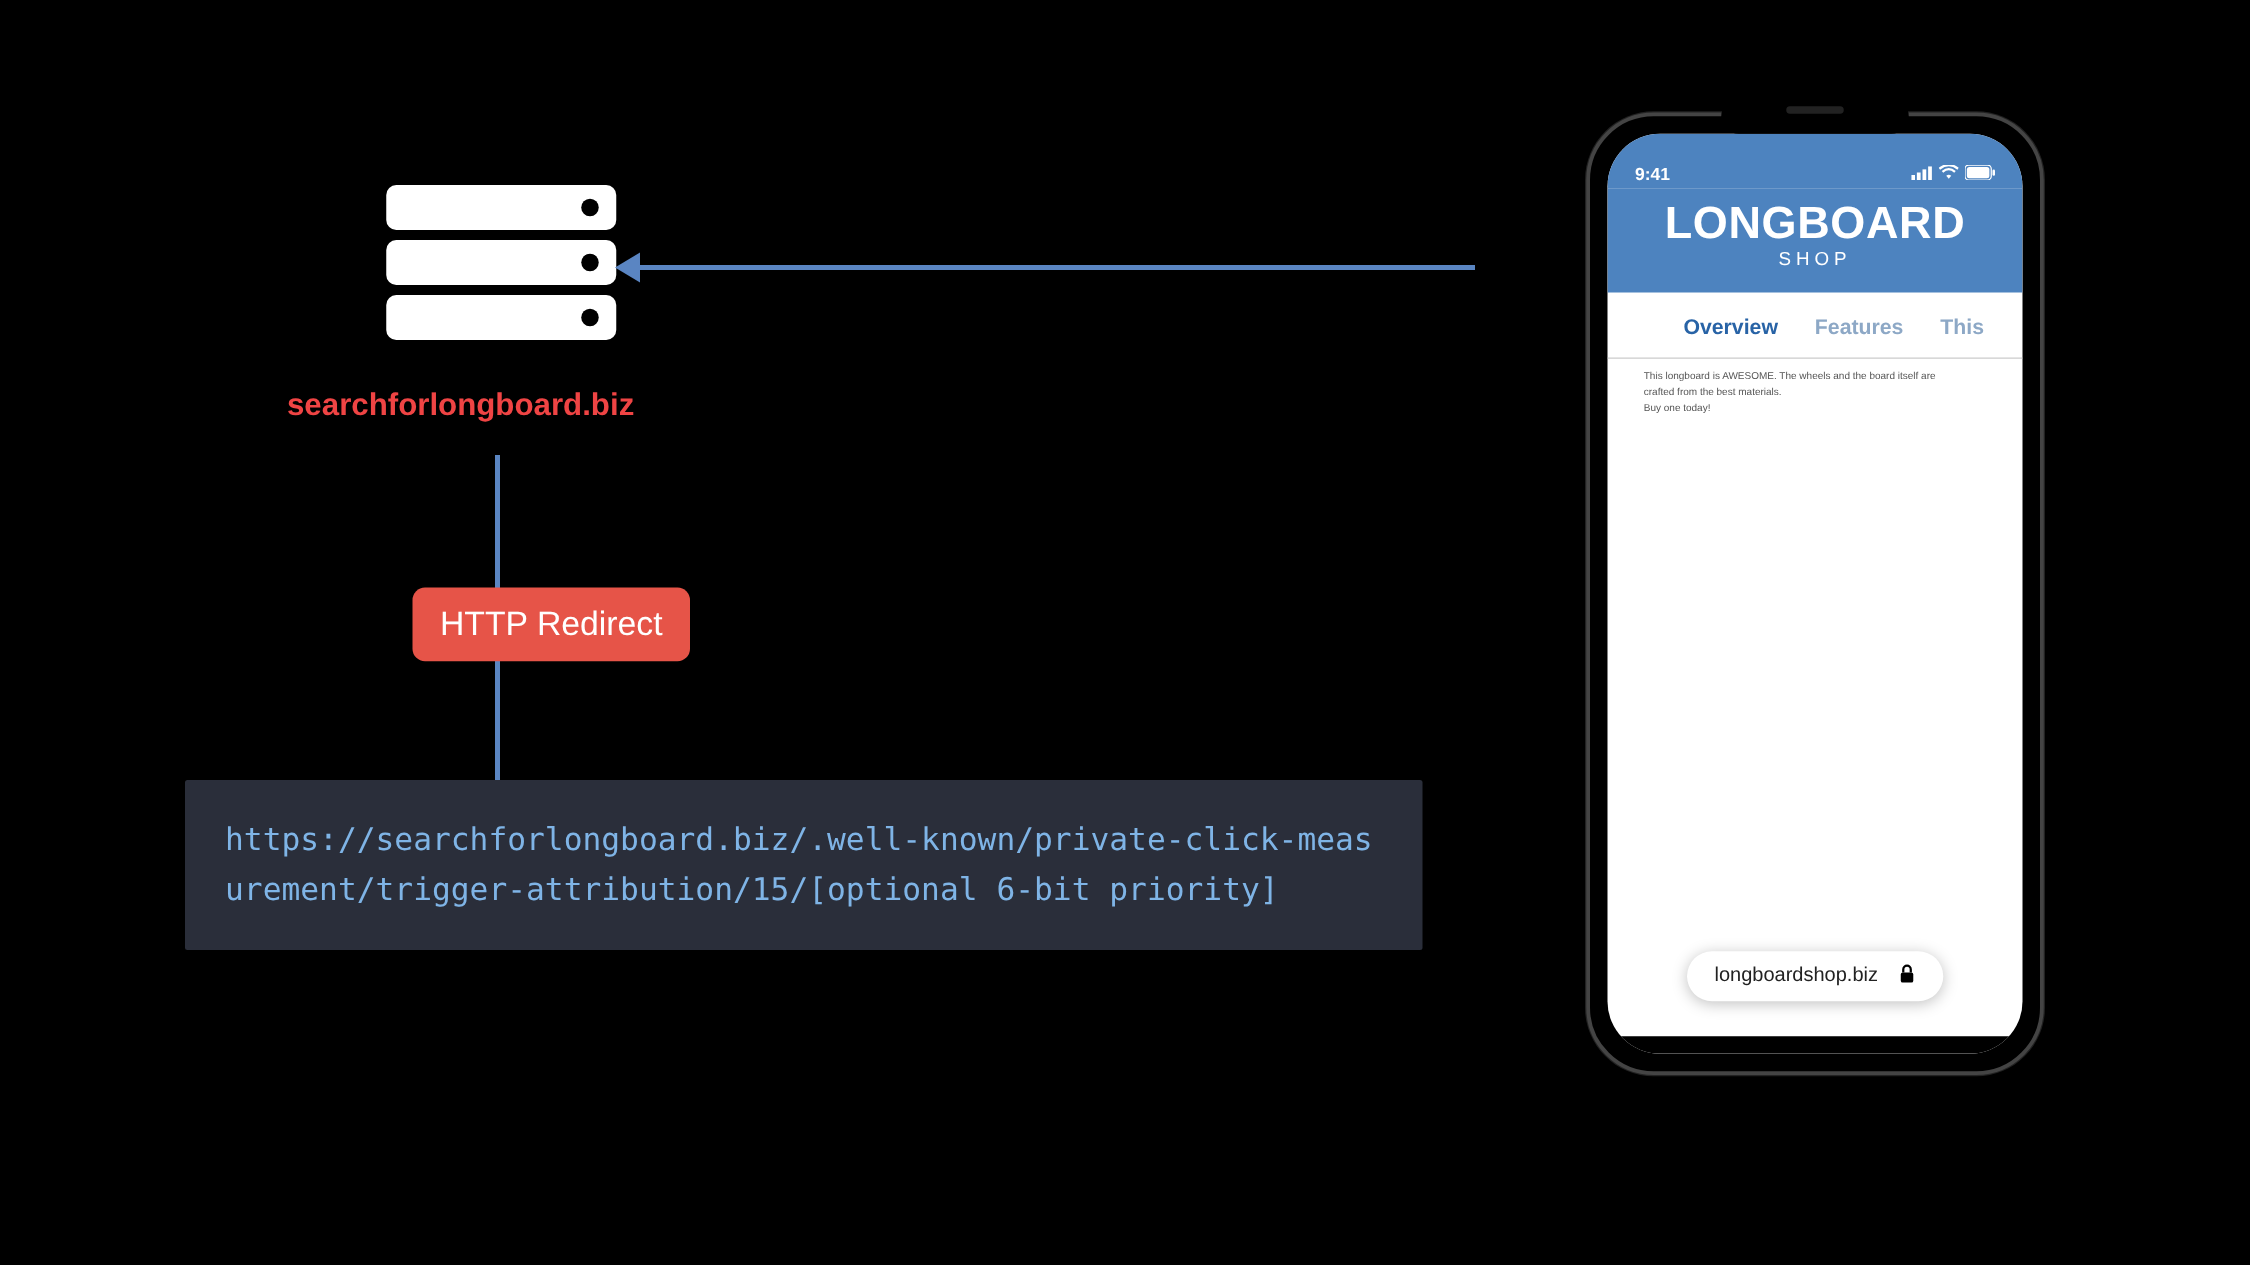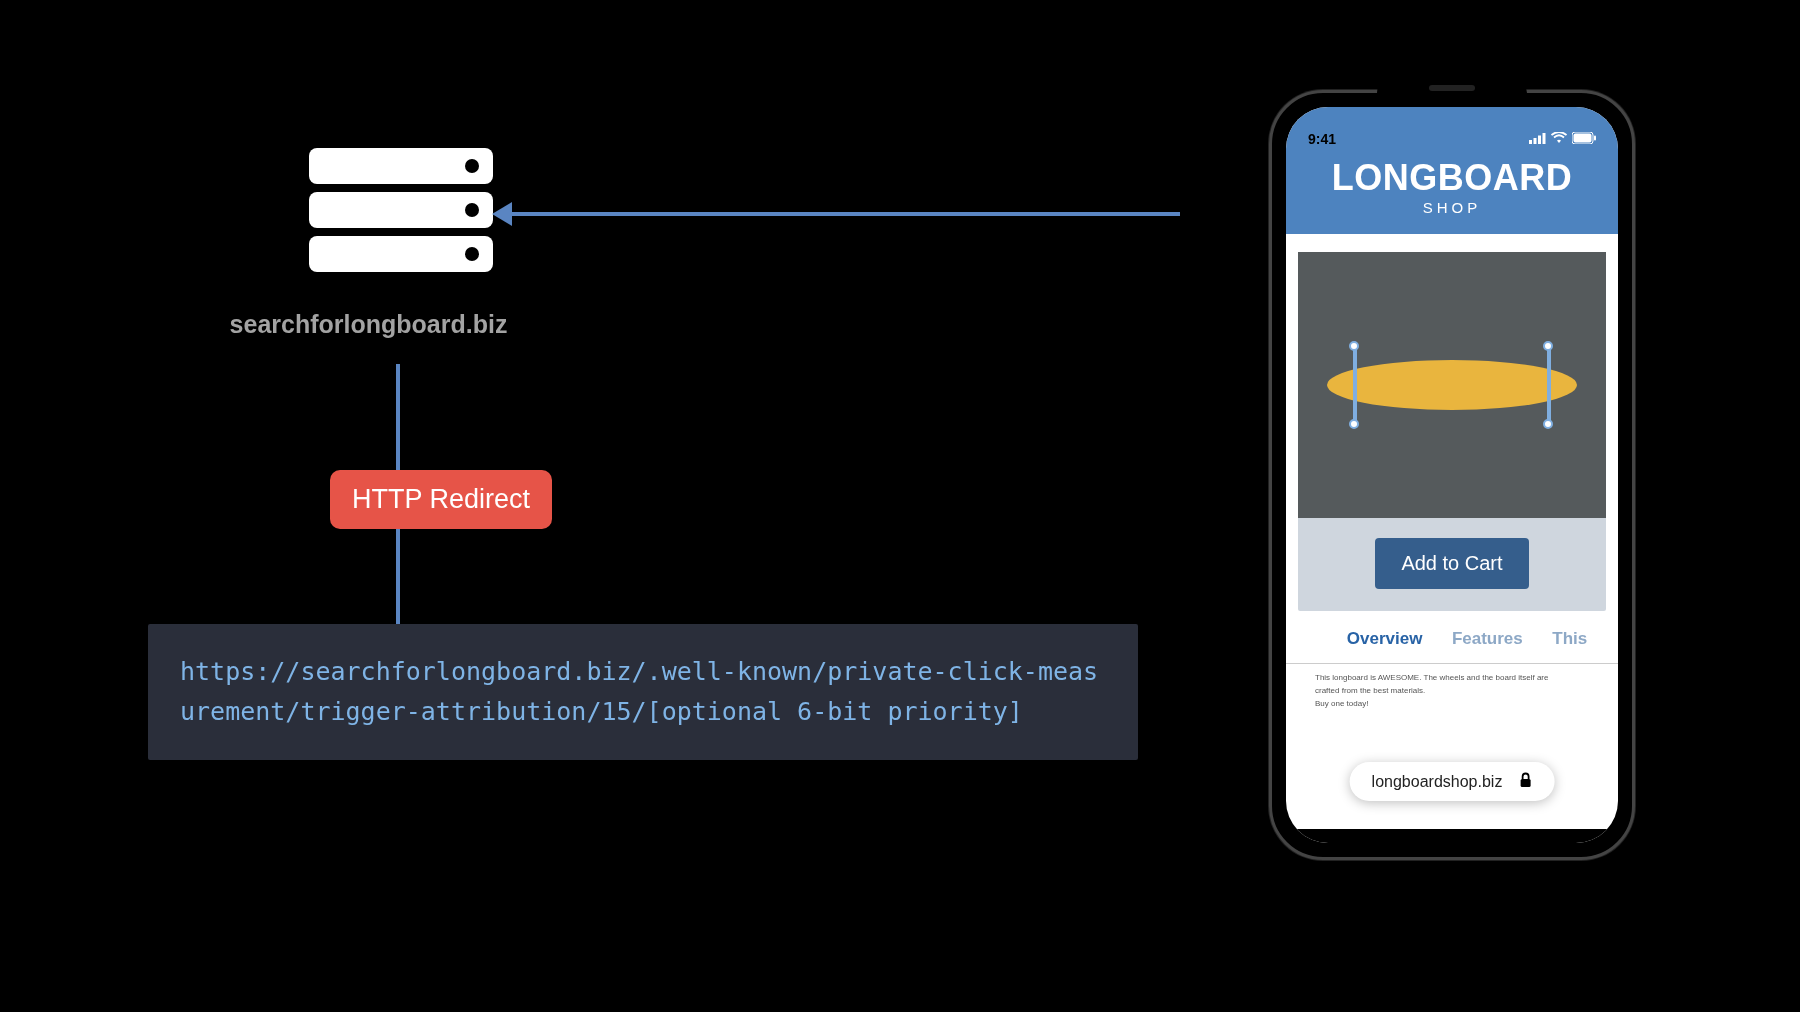--- a/index.html
+++ b/index.html
@@ -40,21 +40,21 @@
     right: 14px;
     top: 50%;
     transform: translateY(-50%);
     width: 14px;
     height: 14px;
     background: #000;
     border-radius: 50%;
   }
   .server-label {
     margin-top: 38px;
-    color: #a3a3a3;
+    color: #ef4444;
     font-size: 25px;
     font-weight: 600;
     white-space: nowrap;
     text-align: center;
     width: 320px;
     margin-left: -65px;
   }
 
   
   .arrow-h {
@@ -161,21 +161,21 @@
     position:absolute;
     top:6px; left:50%;
     transform:translateX(-50%);
     width:46px; height:6px;
     background:#222;
     border-radius:3px;
   }
 
   .status-bar {
     background: #4d83bf;
-    color: #000000;
+    color: #ffffff;
     height: 44px;
     display: flex;
     align-items: flex-end;
     justify-content: space-between;
     padding: 0 22px 4px;
     font-size: 14px;
     font-weight: 600;
   }
   .status-right { display:flex; gap:5px; align-items:center; }
   .signal, .wifi, .battery { display:inline-block; }
@@ -340,35 +340,20 @@
             </svg>
         </span>
       </span>
     </div>
 
     <div class="app-header">
       <div class="title">LONGBOARD</div>
       <div class="subtitle">SHOP</div>
     </div>
 
-    <div class="product-card">
-      <div class="product-image">
-        <div class="board">
-          <div class="truck left">
-            <span class="wheel top"></span>
-              <span class="wheel bot"></span>
-          </div>
-          <div class="truck right">
-            <span class="wheel top"></span>
-              <span class="wheel bot"></span>
-          </div>
-        </div>
-      </div>
-      <button class="add-to-cart">Add to Cart</button>
-    </div>
 
     <div class="tabs">
       <span class="tab active">Overview</span>
       <span class="tab">Features</span>
       <span class="tab">This</span>
     </div>
     <div class="divider"></div>
 
     <div class="desc">
       <div>This longboard is AWESOME. The wheels and the board itself are</div>

